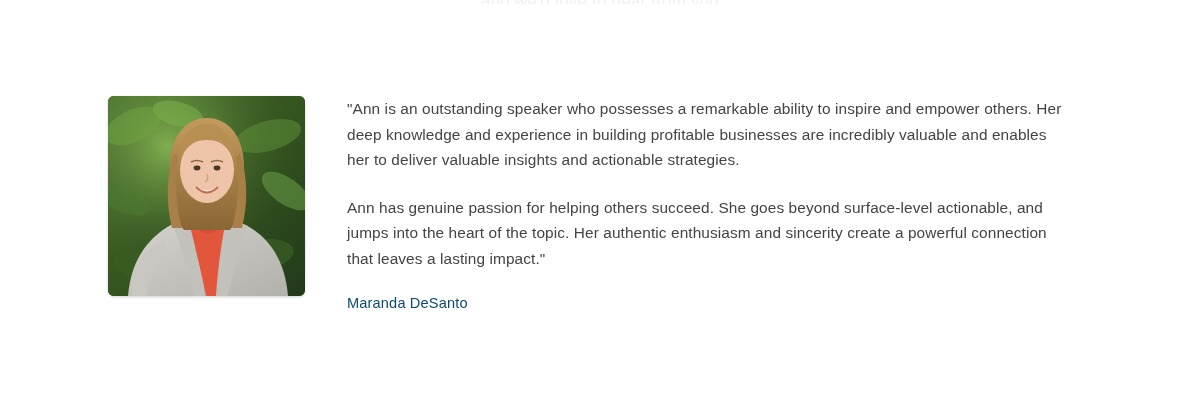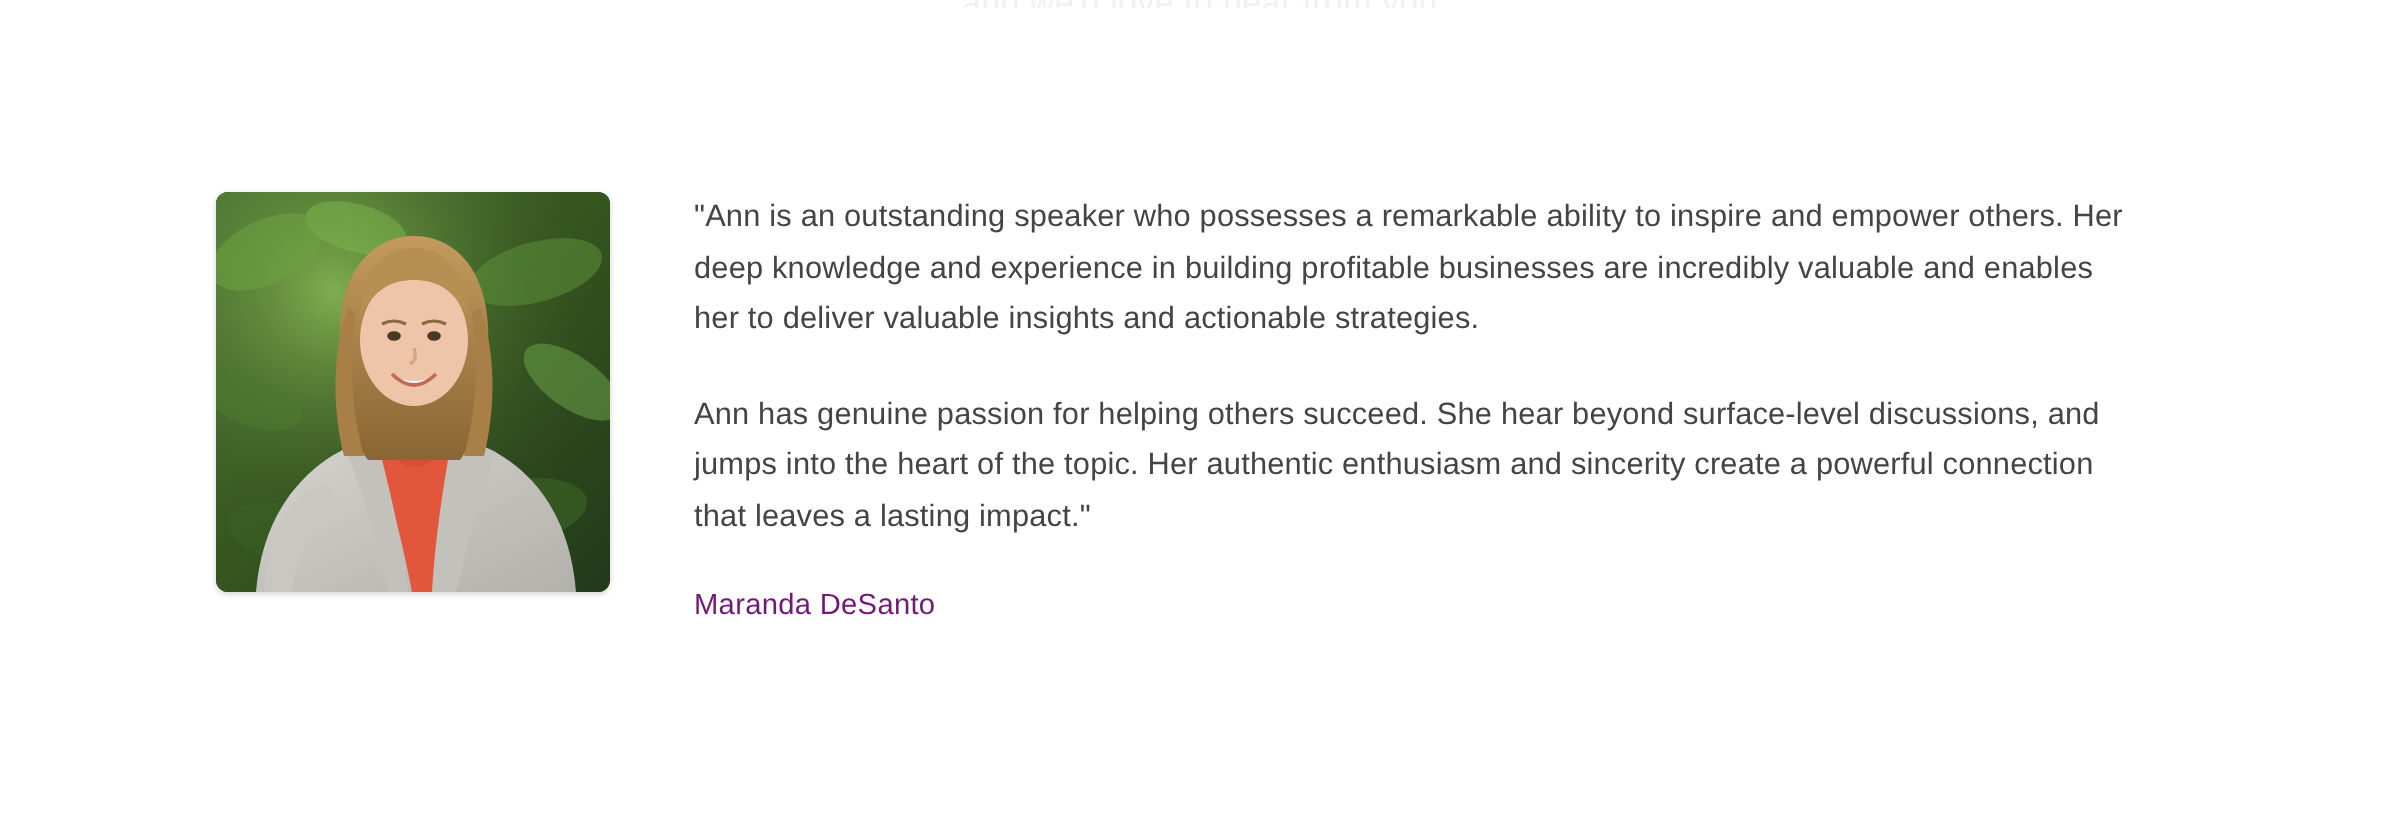--- a/index.html
+++ b/index.html
@@ -68,21 +68,21 @@
     margin: 0 0 22px 0;
     letter-spacing: 0.1px;
   }
   .quote-para:last-of-type {
     margin-bottom: 0;
   }
 
   .attribution {
     font-size: 14.6px;
     line-height: 22px;
-    color: #701a75;
+    color: #0c4a6e;
     margin-top: 21px;
     letter-spacing: 0.15px;
   }
 </style>
 </head>
 <body>
 
 <div class="top-clip">and we'd love to hear from you</div>
 
 <section class="testimonial">
@@ -147,17 +147,17 @@
       <path d="M99 78 Q101 84 97 86" stroke="#d6a384" stroke-width="1.6" fill="none"></path>
       <path d="M89 92 Q99 100 109 92 Q99 97 89 92 Z" fill="#fdfdfd"></path>
       <path d="M88 91 Q99 102 110 91" stroke="#c06a58" stroke-width="1.8" fill="none"></path>
 
       <path d="M24 200 C26 168 38 150 56 146 L62 160 C48 168 40 182 38 200 Z" fill="#c9c7c2"></path>
     </svg>
   </div>
 
   <div class="quote-block">
     <p class="quote-para">"Ann is an outstanding speaker who possesses a remarkable ability to inspire and empower others. Her deep knowledge and experience in building profitable businesses are incredibly valuable and enables her to deliver valuable insights and actionable strategies.</p>
-    <p class="quote-para">Ann has genuine passion for helping others succeed. She hear beyond surface-level discussions, and jumps into the heart of the topic. Her authentic enthusiasm and sincerity create a powerful connection that leaves a lasting impact."</p>
+    <p class="quote-para">Ann has genuine passion for helping others succeed. She goes beyond surface-level actionable, and jumps into the heart of the topic. Her authentic enthusiasm and sincerity create a powerful connection that leaves a lasting impact."</p>
     <div class="attribution">Maranda DeSanto</div>
   </div>
 
 </section>
 
 </body></html>

